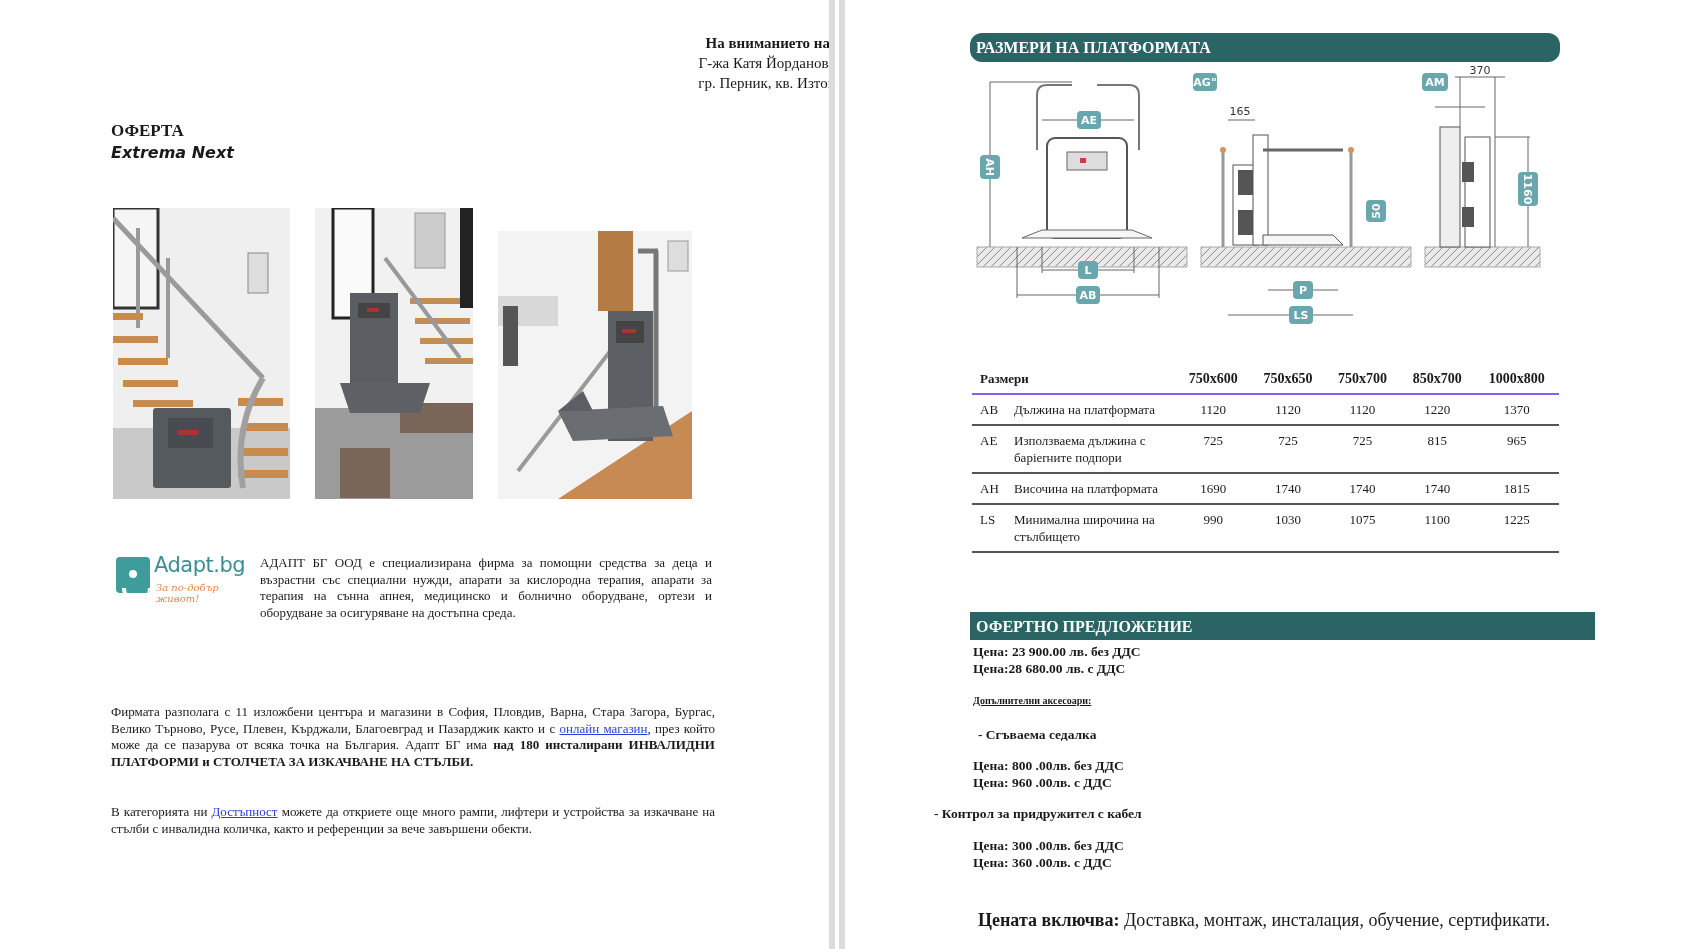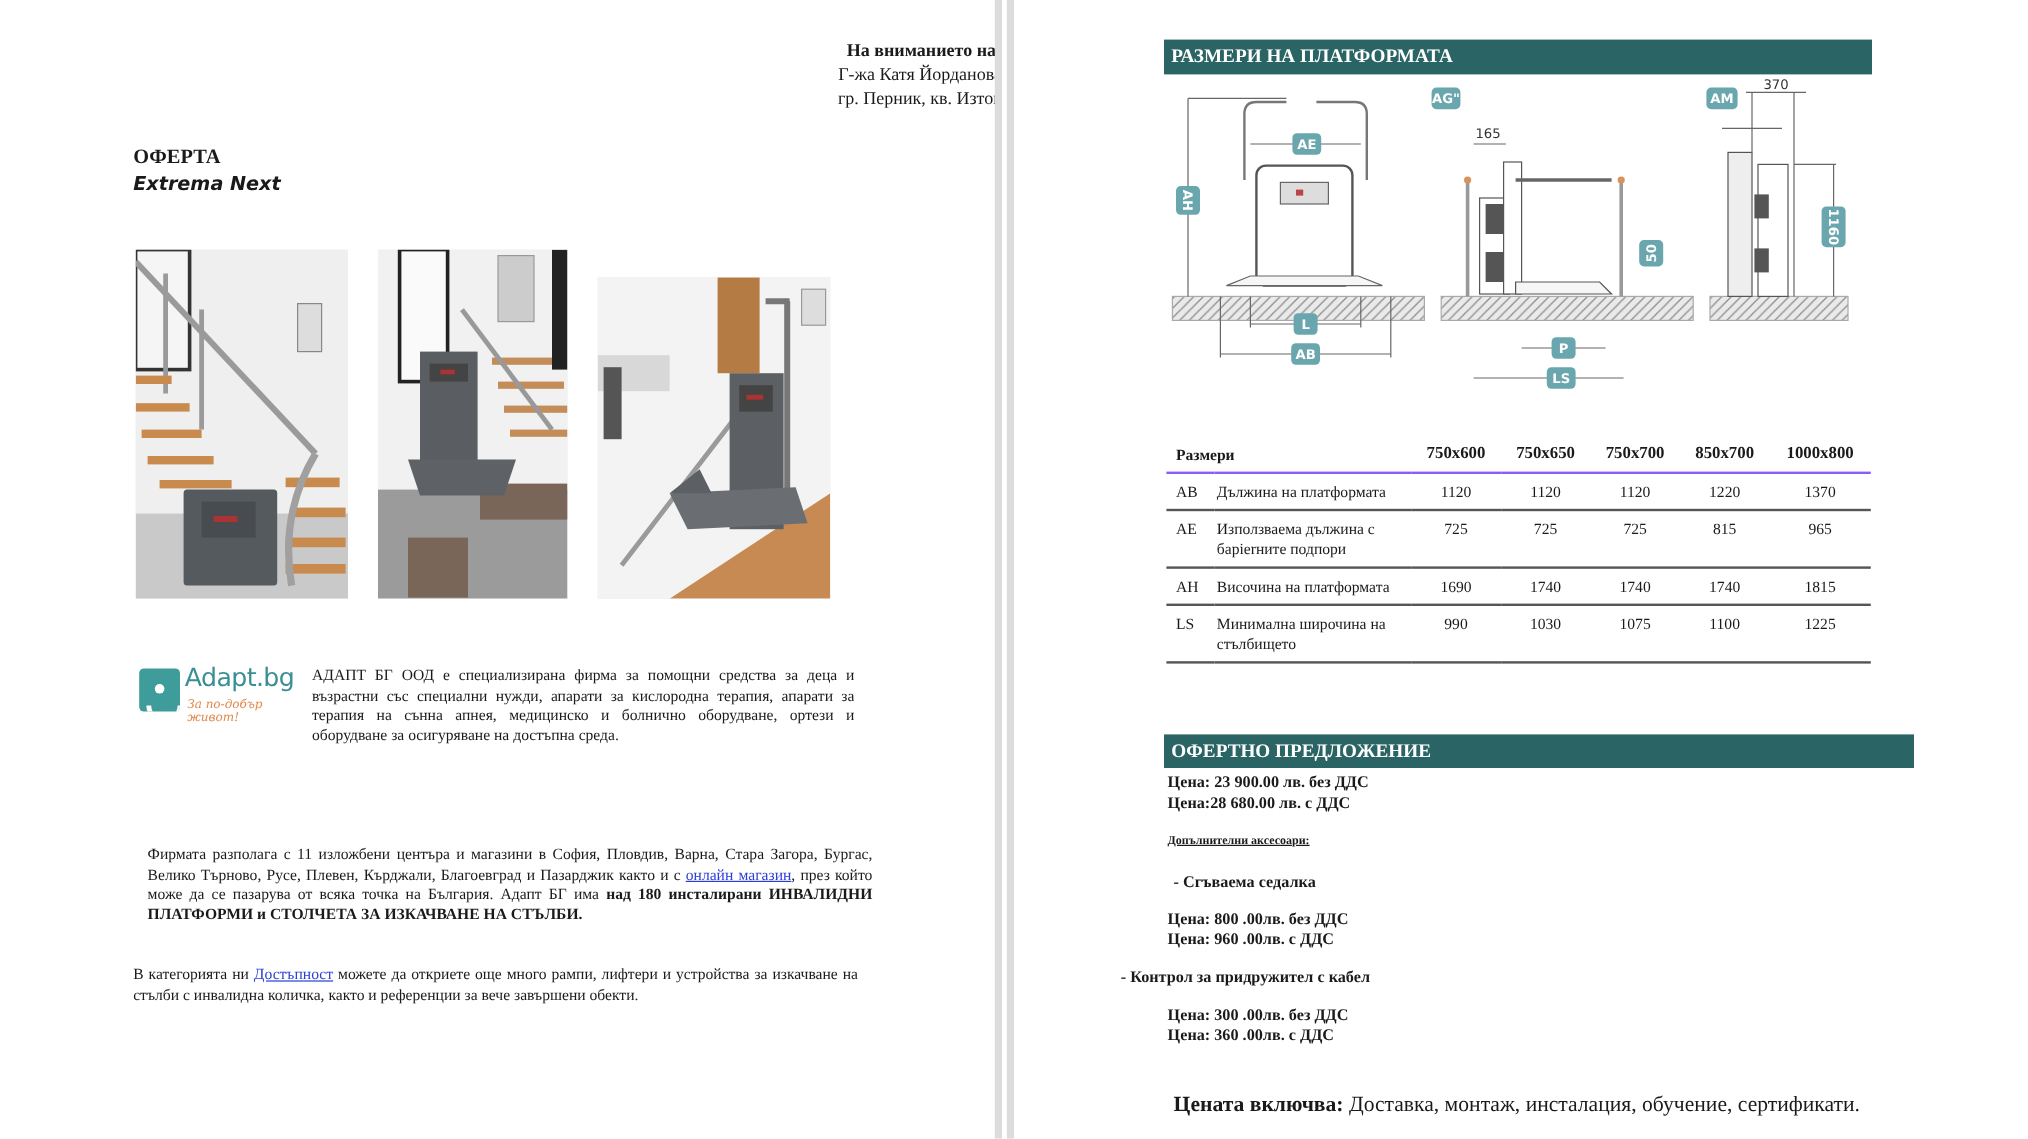--- a/index.html
+++ b/index.html
@@ -26,28 +26,28 @@
 
   .logo{position:absolute;left:116px;top:553px;width:130px;height:50px;}
   .logo .mark{position:absolute;left:0;top:4px;width:34px;height:36px;background:#3e9c9a;border-radius:4px;overflow:hidden;}
   .logo .mark::after{content:"";position:absolute;left:6px;top:16px;width:22px;height:22px;border:4px solid #fff;border-radius:50%;border-top-color:transparent;border-left-color:transparent;transform:rotate(45deg);}
   .logo .mark::before{content:"";position:absolute;left:13px;top:13px;width:8px;height:8px;background:#fff;border-radius:50%;}
   .logo .word{position:absolute;left:38px;top:0;font-family:"DejaVu Sans","Liberation Sans",sans-serif;font-size:21px;color:#3a8f95;letter-spacing:-0.5px;}
   .logo .tag{position:absolute;left:40px;top:29px;font-family:"DejaVu Serif",serif;font-style:italic;font-size:10px;color:#e0884a;}
 
   .about{position:absolute;left:260px;top:555px;width:452px;font-size:13px;line-height:16.5px;text-align:justify;}
   .para{position:absolute;left:111px;width:604px;font-size:13px;line-height:16.5px;text-align:justify;}
-  #para1{top:704px;margin-left:12px;}
+  #para1{top:704px;}
   #para2{top:804px;}
   a.lnk{color:#2a3fd6;text-decoration:underline;}
   .bold{font-weight:bold;}
 
   
   .bar{position:absolute;background:#2a6464;color:#fff;font-weight:bold;font-size:16px;line-height:30px;padding-left:6px;box-sizing:border-box;}
-  #bar-dims{left:970px;top:33px;width:590px;height:29px;}
+  #bar-dims{left:970px;top:33px;width:590px;height:29px;border-radius:12px;}
   #bar-offer{left:970px;top:612px;width:625px;height:28px;}
 
   .diagram{position:absolute;}
   #diag1{left:972px;top:70px;width:222px;height:255px;}
   #diag2{left:1188px;top:70px;width:228px;height:255px;}
   #diag3{left:1420px;top:62px;width:150px;height:210px;}
 
   table.dims{position:absolute;left:972px;top:367px;width:587px;border-collapse:collapse;font-size:13px;}
   table.dims th{font-weight:bold;padding:4px 2px 6px 2px;font-size:14px;}
   table.dims th.lbl{text-align:left;padding-left:8px;font-size:13px;}

